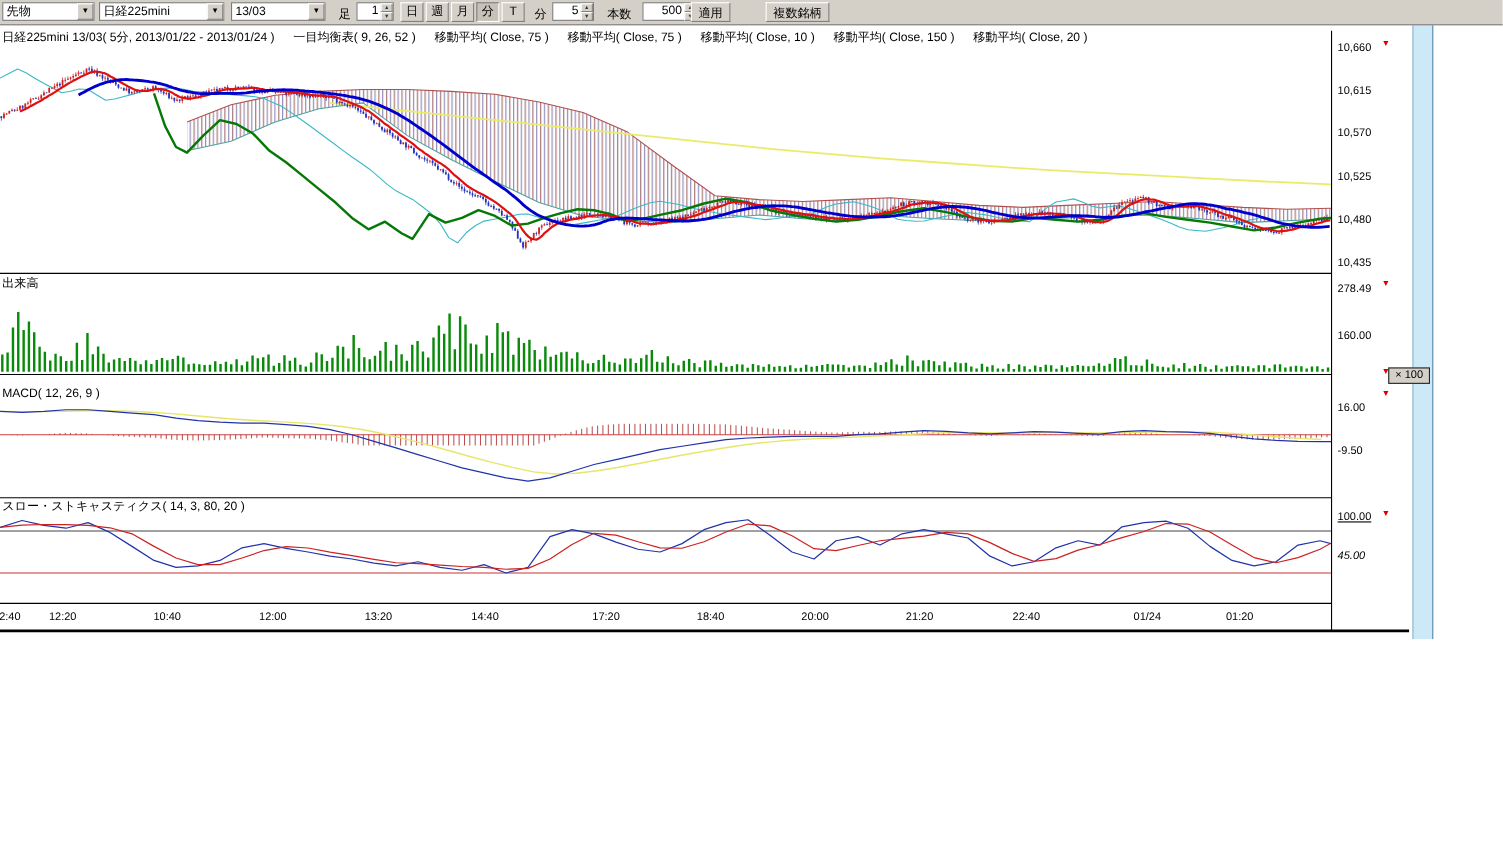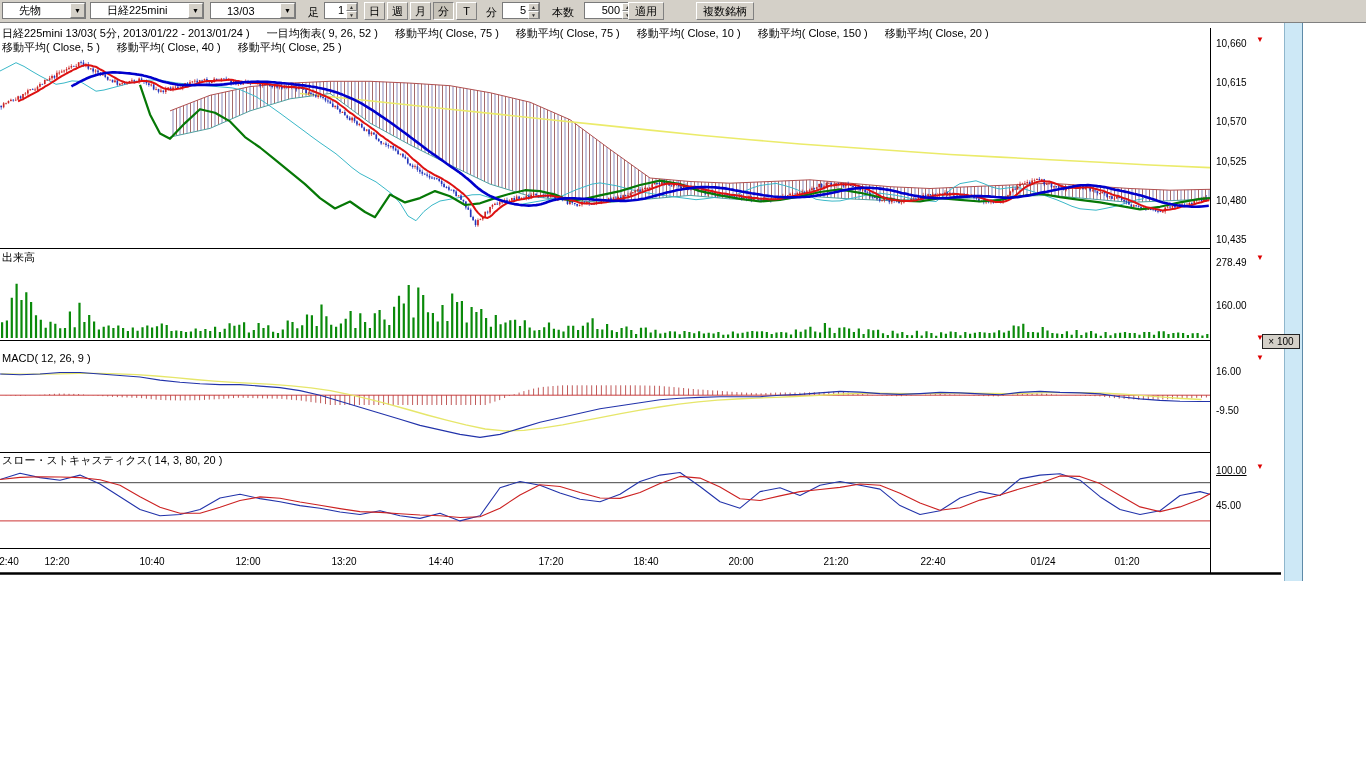--- a/index.html
+++ b/index.html
@@ -3,21 +3,21 @@
 <meta charset="utf-8">
 <style>
   html,body{margin:0;padding:0;}
   body{width:1366px;height:768px;background:#fff;overflow:hidden;
        font-family:"Liberation Sans","DejaVu Sans",sans-serif;position:relative;}
   .screen{position:absolute;inset:0;}
   
   .toolbar{position:absolute;left:0;top:0;width:1366px;height:22px;background:#d4d0c8;
            border-bottom:1px solid #808080;z-index:5;}
   .combo{position:absolute;top:2px;height:17px;background:#fff;border:1px solid #7a7a7a;
-         display:flex;align-items:center;font-size:11px;padding-left:16px;box-sizing:border-box;color:#000;}
+         display:flex;align-items:center;font-size:11px;padding-left:3px;box-sizing:border-box;color:#000;}
   .combo-arrow{margin-left:auto;width:15px;height:100%;background:#d4d0c8;border:1px solid;
          border-color:#fff #808080 #808080 #fff;font-size:7px;line-height:14px;text-align:center;box-sizing:border-box;}
   .tlabel{position:absolute;top:5px;font-size:11px;color:#000;}
   .spinner{position:absolute;top:2px;height:17px;background:#fff;border:1px solid #7a7a7a;
          display:flex;font-size:11px;box-sizing:border-box;}
   .spin-val{flex:1;padding:1px 2px 0 2px;text-align:right;}
   .spin-btns{width:11px;display:flex;flex-direction:column;}
   .spin-btns span{flex:1;font-size:5px;line-height:6px;text-align:center;background:#d4d0c8;
          border:1px solid;border-color:#fff #808080 #808080 #fff;color:#333;box-sizing:border-box;}
   .periods{position:absolute;top:2px;display:flex;gap:2px;}
@@ -149,39 +149,38 @@
         <line x1="0" y1="248.5" x2="1210" y2="248.5" stroke="#000" stroke-width="1"></line>
         <line x1="0" y1="340.5" x2="1210" y2="340.5" stroke="#000" stroke-width="1"></line>
         <line x1="0" y1="452.5" x2="1210" y2="452.5" stroke="#000" stroke-width="1"></line>
         <line x1="0" y1="548.5" x2="1210" y2="548.5" stroke="#000" stroke-width="1"></line>
         <line x1="1210.5" y1="28" x2="1210.5" y2="573" stroke="#000" stroke-width="1"></line>
         <line x1="0" y1="573.5" x2="1281" y2="573.5" stroke="#000" stroke-width="2.5"></line>
       </g>
     </svg>
 
   <div class="hdr" id="hdr1" style="top:26px"><span>日経225mini 13/03( 5分, 2013/01/22 - 2013/01/24 )</span><span>一目均衡表( 9, 26, 52 )</span><span>移動平均( Close, 75 )</span><span>移動平均( Close, 75 )</span><span>移動平均( Close, 10 )</span><span>移動平均( Close, 150 )</span><span>移動平均( Close, 20 )</span></div>
-  <div class="hdr" id="hdr2" style="top:40px"><span>移動平均( Close, 5 )</span><span>移動平均( Close, 40 )</span><span>移動平均( Close, 25 )</span></div>
 
   <div class="plabel" style="top:250px">出来高</div>
   <div class="plabel" style="top:352px">MACD( 12, 26, 9 )</div>
   <div class="plabel" style="top:453px">スロー・ストキャスティクス( 14, 3, 80, 20 )</div>
 
   <div id="yaxis">
       <div style="position: absolute; left: 6px; top: 38px;">10,660</div>
       <div style="position: absolute; left: 6px; top: 77px;">10,615</div>
       <div style="position: absolute; left: 6px; top: 116px;">10,570</div>
       <div style="position: absolute; left: 6px; top: 156px;">10,525</div>
       <div style="position: absolute; left: 6px; top: 195px;">10,480</div>
       <div style="position: absolute; left: 6px; top: 234px;">10,435</div>
       <div style="position: absolute; left: 6px; top: 257px;">278.49</div>
       <div style="position: absolute; left: 6px; top: 300px;">160.00</div>
       <div style="position: absolute; left: 6px; top: 366px;">16.00</div>
       <div style="position: absolute; left: 6px; top: 405px;">-9.50</div>
       <div style="position: absolute; left: 6px; top: 465px; text-decoration: underline;">100.00</div>
-      <div style="position: absolute; left: 6px; top: 500px;">45.00</div>
+      <div style="position: absolute; left: 6px; top: 500px; font-style: italic;">45.00</div>
       <div style="position: absolute; left: 46px; top: 36px; color: rgb(221, 0, 0); font-size: 8px; line-height: 8px; cursor: pointer;">▼</div>
       <div style="position: absolute; left: 46px; top: 254px; color: rgb(221, 0, 0); font-size: 8px; line-height: 8px; cursor: pointer;">▼</div>
       <div style="position: absolute; left: 46px; top: 334px; color: rgb(221, 0, 0); font-size: 8px; line-height: 8px; cursor: pointer;">▼</div>
       <div style="position: absolute; left: 46px; top: 354px; color: rgb(221, 0, 0); font-size: 8px; line-height: 8px; cursor: pointer;">▼</div>
       <div style="position: absolute; left: 46px; top: 463px; color: rgb(221, 0, 0); font-size: 8px; line-height: 8px; cursor: pointer;">▼</div>
     </div>
   <div class="scalebox">× 100</div>
   <div id="timeaxis">
       <div style="position: absolute; left: -7px; top: 0px; width: 32px; text-align: center;">2:40</div>
       <div style="position: absolute; left: 41px; top: 0px; width: 32px; text-align: center;">12:20</div>

